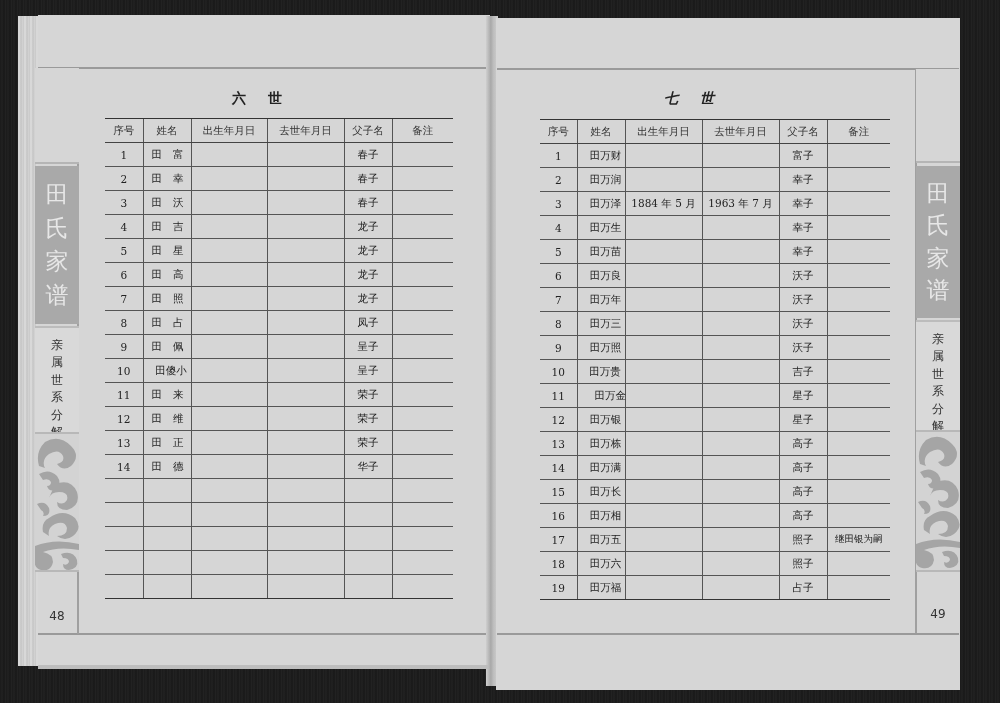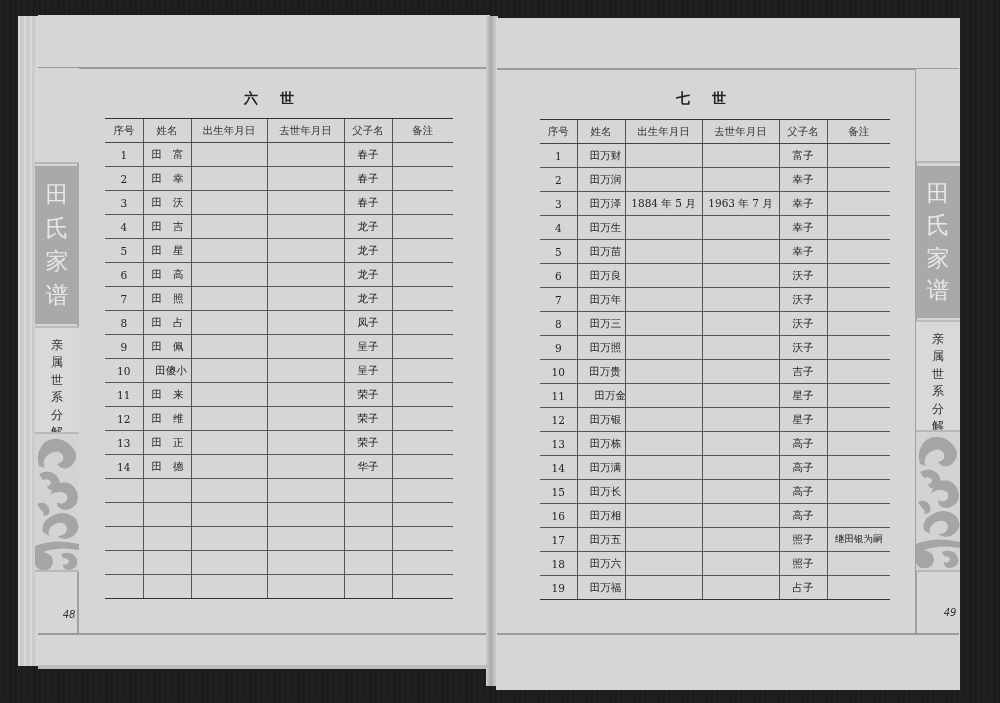--- a/index.html
+++ b/index.html
@@ -23,24 +23,24 @@
   .vline { position: absolute; width: 2px; background: #a0a0a0; }
 
   
   .side-tab { position: absolute; width: 44px; }
   .tab-top { position: absolute; left: 0; width: 100%; background: #d6d6d6; border-bottom: 2px solid #b5b5b5; }
   .tab-title { position: absolute; left: 0; width: 100%; background: #a9a9a9; display: flex; flex-direction: column; align-items: center; justify-content: space-evenly; padding: 6px 0; }
   .tab-title span { color: #e7e7e7; font-family: "DejaVu Sans", sans-serif; font-size: 23px; line-height: 1; }
   .tab-sub { position: absolute; left: 0; width: 100%; background: #d9d9d9; display: flex; flex-direction: column; align-items: center; padding-top: 10px; gap: 3px; border-top: 2px solid #bcbcbc; }
   .tab-sub span { font-size: 12px; color: #333; line-height: 1.2; }
   .cloud { position: absolute; left: 0; width: 100%; overflow: hidden; background: #d3d3d3; border-top: 2px solid #b8b8b8; border-bottom: 2px solid #b8b8b8; }
-  .page-num { position: absolute; left: 12px; width: 100%; text-align: center; font-family: "DejaVu Sans", sans-serif; font-size: 10px; color: #333; font-style: italic; }
+  .page-num { position: absolute; left: 0; width: 100%; text-align: center; font-family: "DejaVu Sans", sans-serif; font-size: 12px; color: #333; }
 
   
-  .gen-title { position: absolute; font-size: 14px; font-weight: bold; letter-spacing: 22px; color: #222; text-align: center; }
+  .gen-title { position: absolute; font-size: 14px; font-weight: bold; letter-spacing: 22px; color: #222; text-align: left; }
   table.gen { position: absolute; border-collapse: collapse; table-layout: fixed; font-size: 10.5px; }
   table.gen th { font-weight: normal; height: 24px; border-top: 1.5px solid #333; border-bottom: 1px solid #444; color: #333; }
   table.gen td { height: 24px; border-bottom: 1px solid #555; text-align: center; color: #222; white-space: nowrap; }
   table.gen th + th, table.gen td + td { border-left: 1px solid #555; }
   table.gen tr:last-child td { border-bottom: 1.5px solid #333; }
   td.name { text-align: left; padding-left: 8px; letter-spacing: 0; }
   td.name.spaced { letter-spacing: 11px; }
   td.remark { font-size: 9.5px; }
 </style>
 </head>
@@ -291,21 +291,21 @@
           <path d="M20 50 q16 -6 22 8 q4 14 -10 18 q-10 0 -10 -8 q6 4 10 -2 q2 -8 -8 -8 q-8 0 -10 6z"></path>
           <path d="M2 70 q8 -4 12 4 q2 8 -6 8 q2 -4 -2 -6z"></path>
           <path d="M14 84 q14 -10 26 0 q8 10 -2 18 q-8 6 -16 0 q10 0 10 -8 q-2 -8 -12 -4 q-8 4 -6 12 l-6 -4 q-2 -10 6 -14z"></path>
           <path d="M0 112 q20 -8 44 -2 l0 6 q-20 -4 -36 2 q10 2 10 10 q-2 10 -12 8 q-8 -2 -6 -12z"></path>
           <path d="M26 120 q12 -4 16 6 q2 8 -8 10 q-6 0 -6 -6 q4 2 6 -2 q0 -4 -6 -4z"></path>
         </g>
       </svg></div>
   <div class="page-num" style="top:538px;">49</div>
 </div>
 
-<div class="gen-title" style="left:664px; top:90px; width:96px;">七世</div>
+<div class="gen-title" style="left:664px; top:90px; width:96px;font-style:italic;">七世</div>
 <table class="gen" id="right-table" style="left:540px; top:119px; width:350px;">
   <colgroup>
       <col style="width:37px">
       <col style="width:48px">
       <col style="width:77px">
       <col style="width:77px">
       <col style="width:48px">
       <col style="width:63px">
     </colgroup>
   <thead>

